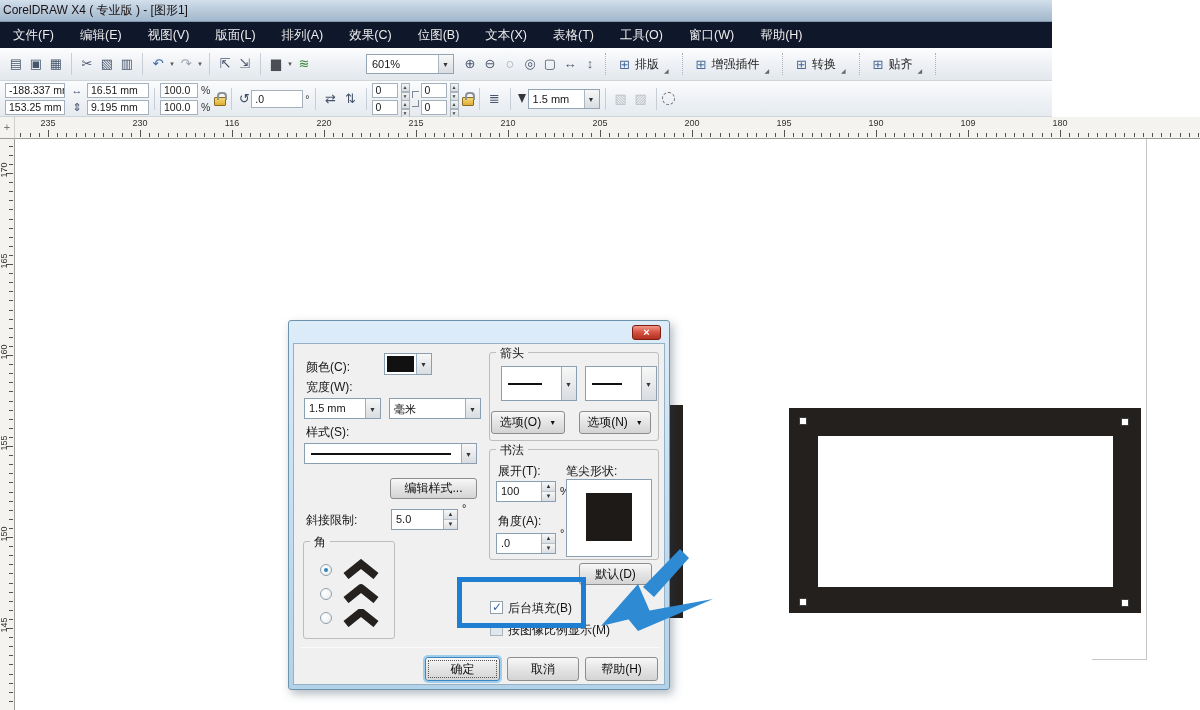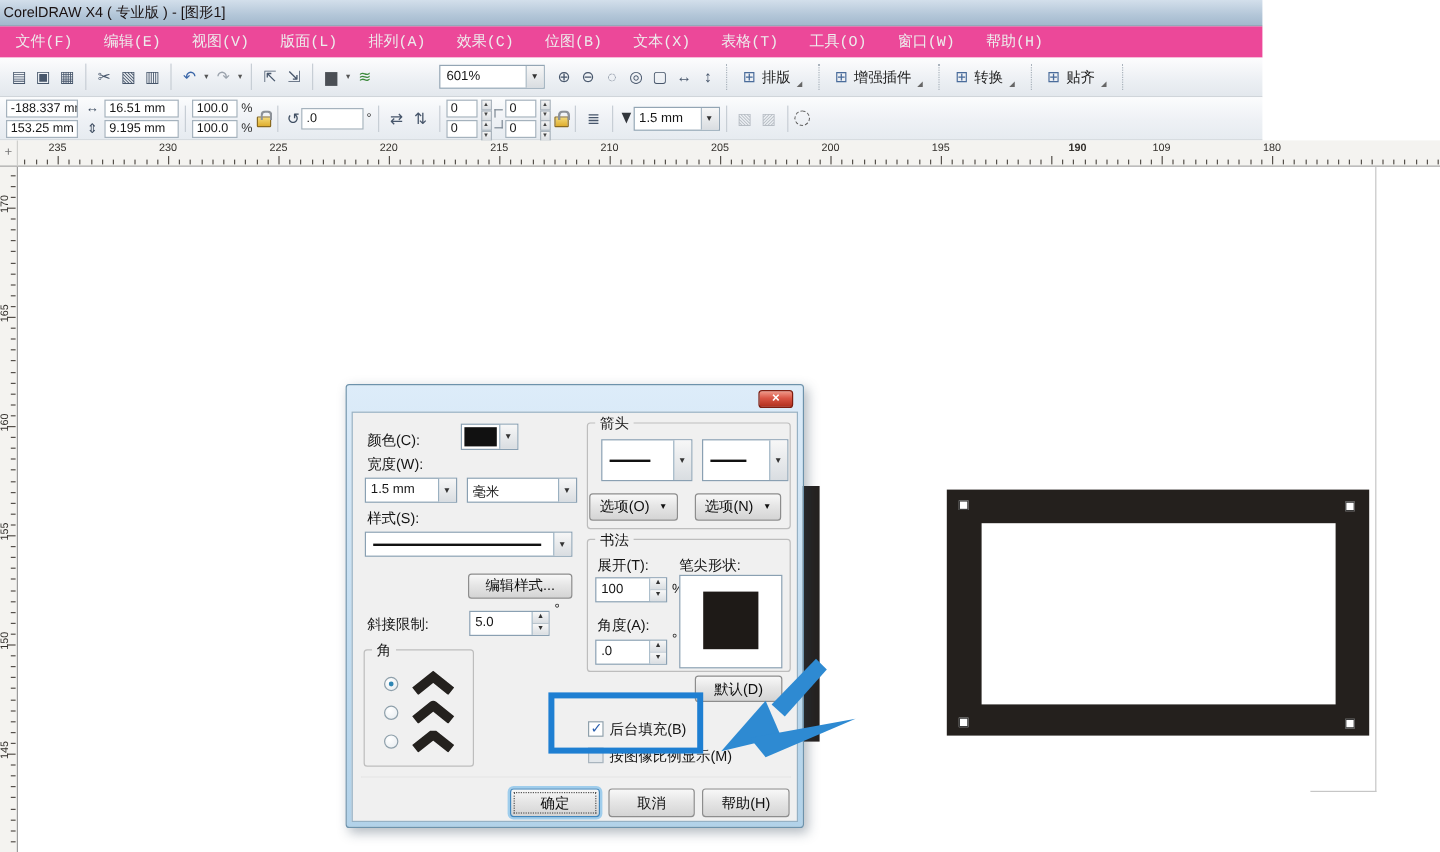--- a/index.html
+++ b/index.html
@@ -6,21 +6,21 @@
   html,body { width:1200px; height:710px; overflow:hidden; }
   .root { position:relative; width:1052px; height:710px; background:#fff;
           font-family:"Liberation Sans","DejaVu Sans",sans-serif; color:#161616; cursor:default; }
 
   
   .titlebar { height:22px; background:linear-gradient(#d3dfeb,#b3c6d8 60%,#a3b9cd);
               border-bottom:1px solid #7f96ab; display:flex; align-items:center;
               padding-left:3px; font-size:12px; color:#1a1212; }
 
   
-  .menubar { height:26px; background:#ec4899; display:flex; align-items:flex-start;font-family:Liberation Mono, monospace; }
+  .menubar { height:26px; background:#0f172a; display:flex; align-items:flex-start; }
   .menu-item { color:#ededed; font-size:12.5px; padding:0 13px; line-height:26px; white-space:nowrap; }
 
   
   .toolbar { height:33px; background:linear-gradient(#fdfdfe,#edf0f4 55%,#e3e8ed);
              border-bottom:1px solid #d0d5da; display:flex; align-items:center; padding:0 6px; }
   .tb-sep { width:1px; height:22px; background:#c7ced5; margin:0 5px; flex:none; }
   .tb-sep.dotted { background:none; border-left:1px dotted #aab3bc; }
   .tbi { width:20px; height:20px; line-height:20px; text-align:center; font-size:13px;
          color:#47566b; flex:none; }
   .dd { font-size:7px; color:#555; width:8px; text-align:center; flex:none; }
@@ -447,28 +447,28 @@
       <div class="tick" style="left: 1118.6px;"></div>
       <div class="tick" style="left: 1127.8px;"></div>
       <div class="tick" style="left: 1137px;"></div>
       <div class="tick" style="left: 1146.2px;"></div>
       <div class="tick" style="left: 1155.4px;"></div>
       <div class="tick" style="left: 1164.6px;"></div>
       <div class="tick" style="left: 1173.8px;"></div>
       <div class="tick" style="left: 1183px;"></div>
       <span class="rlabel" style="left: 33px;">235</span>
       <span class="rlabel" style="left: 125px;">230</span>
-      <span class="rlabel" style="left: 217px;">225</span>
+      <span class="rlabel" style="left: 217px;">116</span>
       <span class="rlabel" style="left: 309px;">220</span>
       <span class="rlabel" style="left: 401px;">215</span>
       <span class="rlabel" style="left: 493px;">210</span>
       <span class="rlabel" style="left: 585px;">205</span>
       <span class="rlabel" style="left: 677px;">200</span>
       <span class="rlabel" style="left: 769px;">195</span>
-      <span class="rlabel" style="left: 883px; font-weight: bold;">190</span>
+      <span class="rlabel" style="left: 861px;">190</span>
       <span class="rlabel" style="left: 953px;">109</span>
       <span class="rlabel" style="left: 1045px;">180</span>
     </div>
   <div class="vruler" id="vruler">
       <div class="tick v" style="top: 6.7px;"></div>
       <div class="tick v" style="top: 15.8px;"></div>
       <div class="tick v" style="top: 24.9px;"></div>
       <div class="tick v major" style="top: 34px;"></div>
       <div class="tick v" style="top: 43.1px;"></div>
       <div class="tick v" style="top: 52.2px;"></div>

